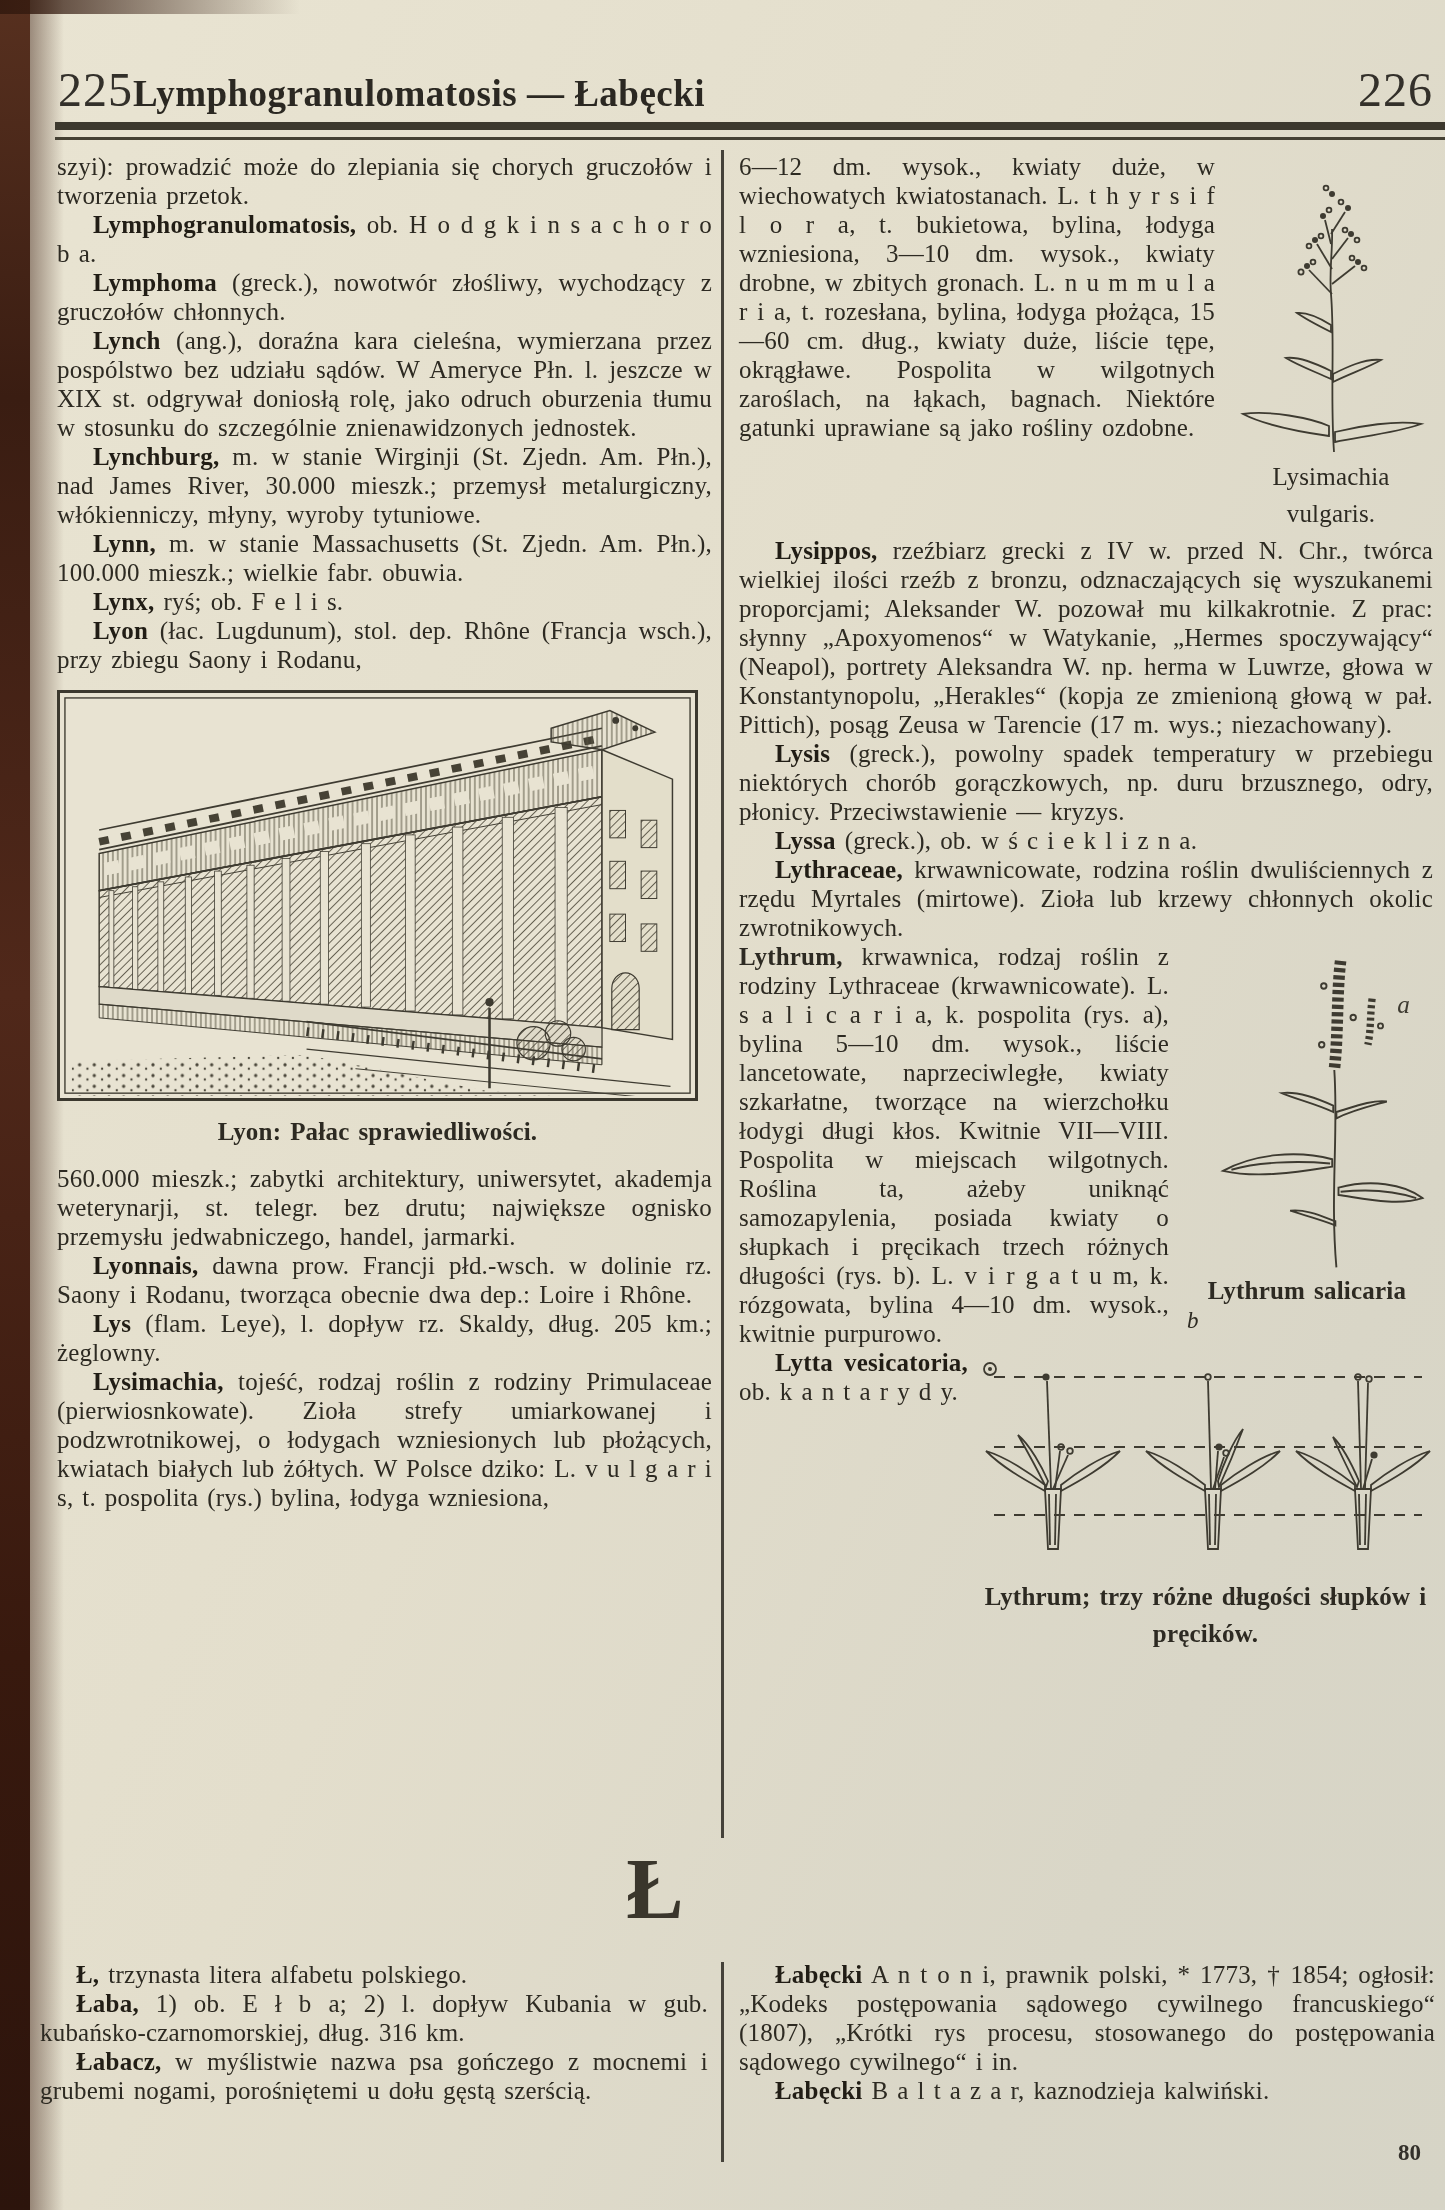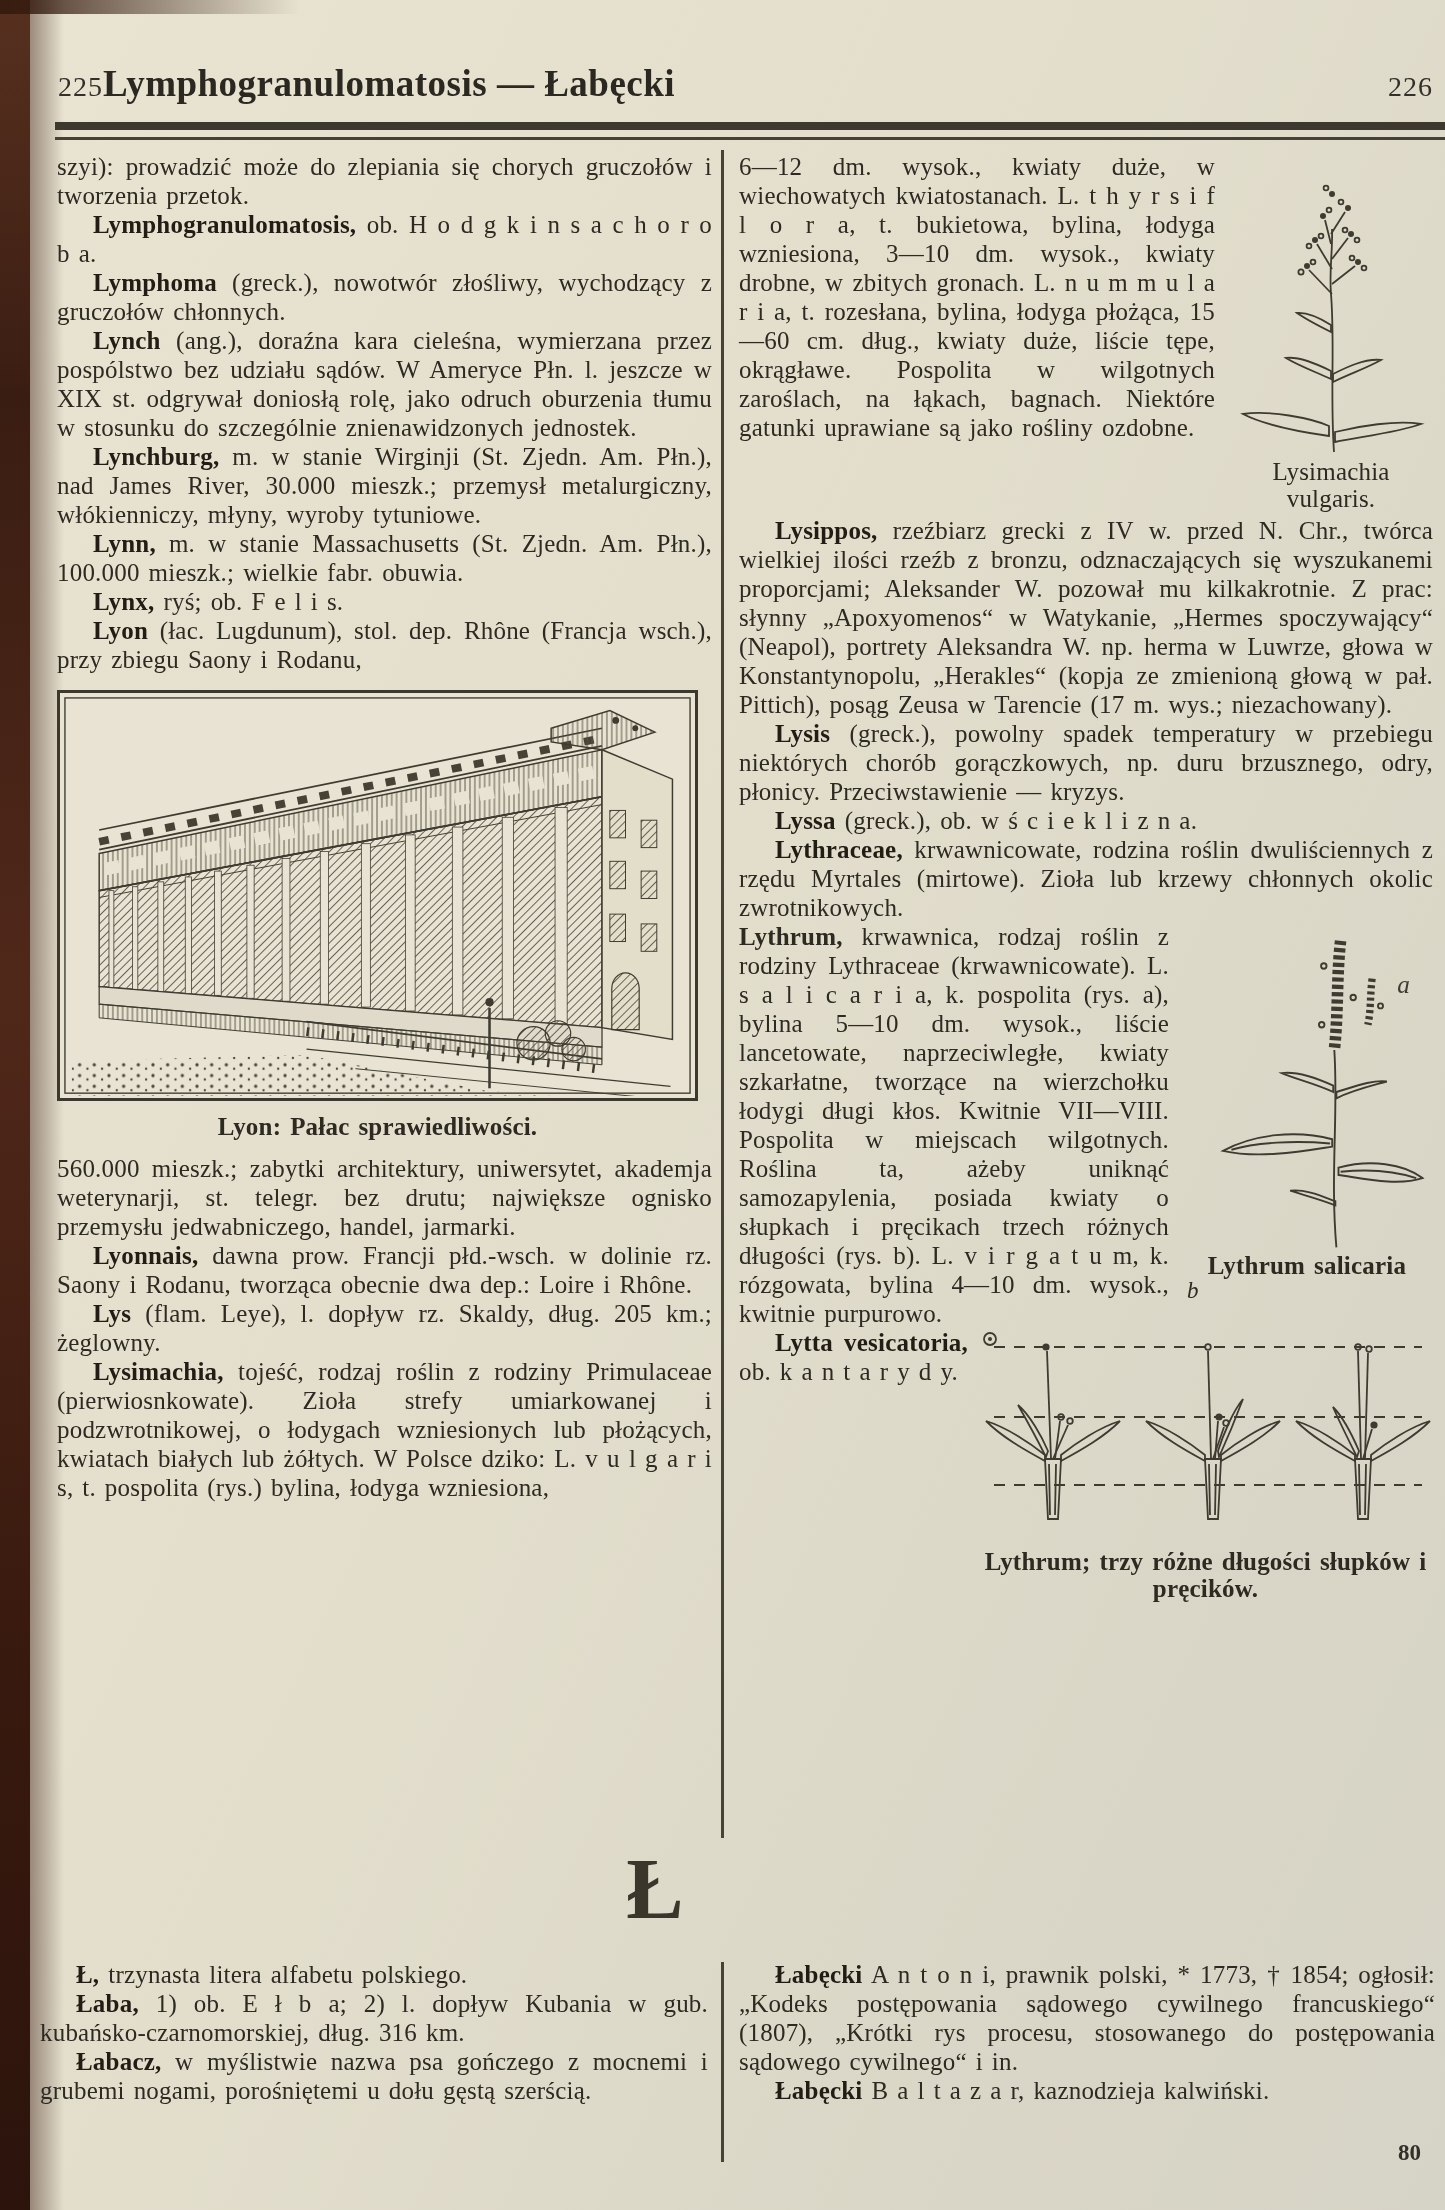--- a/index.html
+++ b/index.html
@@ -7,42 +7,42 @@
         background:linear-gradient(115deg,#e9e4d2 0%,#e3decc 45%,#d9d6c7 80%,#d6d4c6 100%);
         font-family:"Liberation Serif","DejaVu Serif",serif;color:#2d2a22;}
   .spine{position:absolute;left:0;top:0;width:30px;height:2210px;
          background:linear-gradient(180deg,#57301f 0%,#3a1d12 18%,#50281a 45%,#38190e 75%,#2c140c 100%);}
   .spine-fade{position:absolute;left:30px;top:0;width:34px;height:2210px;
          background:linear-gradient(90deg,rgba(60,30,18,.45),rgba(60,30,18,0));}
   .top-edge{position:absolute;left:0;top:0;width:300px;height:14px;
          background:linear-gradient(90deg,rgba(52,26,15,.9),rgba(52,26,15,0));}
 
   .header{position:absolute;top:62px;left:58px;width:1375px;display:flex;align-items:baseline;}
-  .pagenum{font-size:28px;letter-spacing:1px;color:#33302a;font-family:Liberation Serif, serif;}
+  .pagenum{font-size:48px;letter-spacing:1px;color:#33302a;font-family:Liberation Serif, serif;}
   .htitle{flex:1;font-size:37px;font-weight:bold;letter-spacing:.5px;color:#2b2822;}
   .rule{position:absolute;top:122px;left:55px;width:1390px;height:7px;
         border-top:8px solid #3d392e;border-bottom:3px solid #454134;}
 
   .col{position:absolute;top:152px;font-size:25px;line-height:29px;text-align:justify;
        word-spacing:2.5px;letter-spacing:.2px;}
   .col-left{left:57px;width:655px;}
   .col-right{left:739px;width:694px;}
   .vdiv{position:absolute;background:#45423a;width:3px;}
   .vdiv.main{left:721px;top:150px;height:1688px;}
   .vdiv.bottom{left:721px;top:1962px;height:200px;}
   p{margin:0;}
   .entry{text-indent:36px;}
   .entry b{font-weight:bold;color:#211d15;}
   .clear{clear:right;}
 
   figure{margin:0;padding:0;}
   .lyon-fig{margin:16px 14px 0 0;}
   .lyon-frame{border:3px solid #3b382e;padding:2px;background:#e8e3d2;}
   .lyon-frame svg{display:block;width:100%;height:auto;}
-  .figcap{font-weight:bold;font-size:25px;line-height:27px;text-align:center;text-indent:0;}
+  .figcap{font-weight:bold;font-size:25px;line-height:37px;text-align:center;text-indent:0;}
   .lyon-cap{margin:12px 0 14px 0;}
 
   .fig{float:right;text-align:center;}
   .fig svg{display:block;width:100%;height:auto;}
   .fig1{width:200px;margin:22px 2px 4px 16px;}
   .fig1 .figcap{font-weight:normal;width:170px;margin:4px auto 0;}
   .fig2{width:252px;margin:2px 0 0 12px;}
   .fig2 .figcap{margin-top:2px;}
   .blabel{display:block;text-align:left;font-style:italic;font-weight:normal;
           font-size:23px;margin:0 0 0 6px;line-height:24px;}

